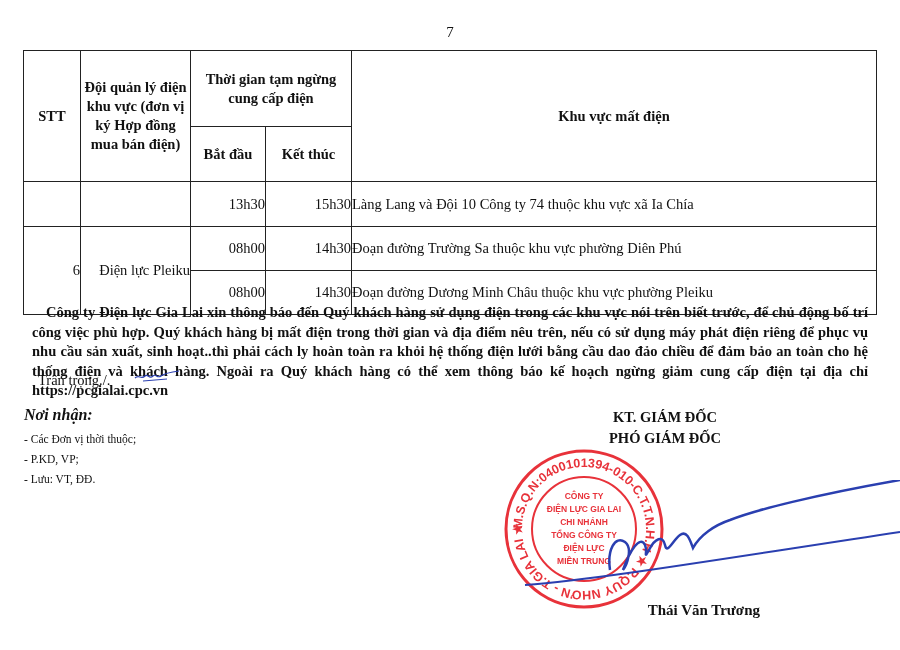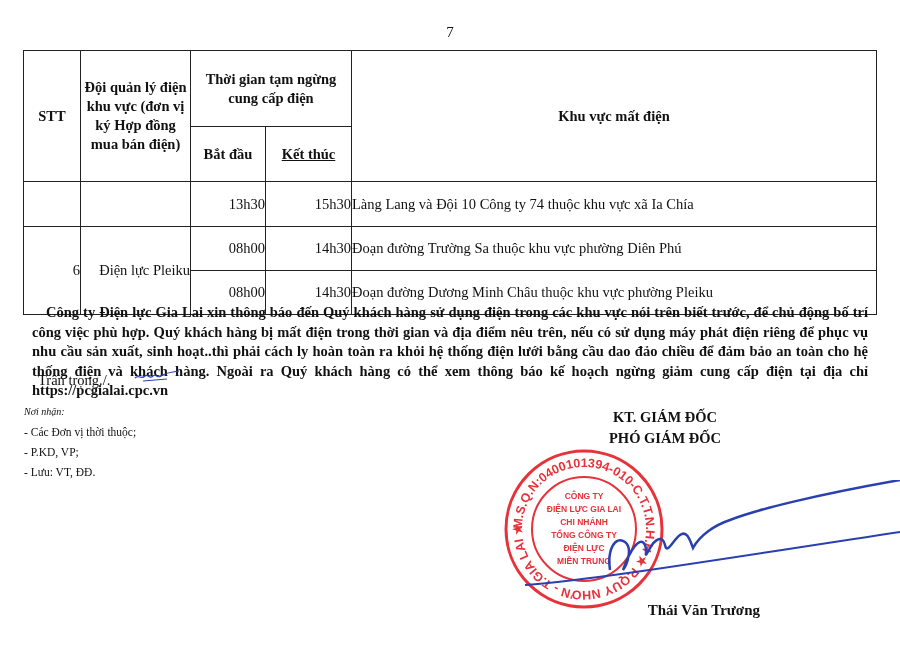--- a/index.html
+++ b/index.html
@@ -10,36 +10,36 @@
   .page-num { position: absolute; left: 440px; top: 24px; width: 20px; text-align: center; font-size: 15px; }
   table.outage {
     position: absolute; left: 23px; top: 50px; width: 854px; border-collapse: collapse;
     font-size: 14.5px;
   }
   table.outage td, table.outage th { border: 1.3px solid #222; padding: 0; }
   table.outage th { font-weight: bold; text-align: center; line-height: 19px; }
   .c-stt { width: 56px; }
   .c-unit { width: 109px; }
   .c-start { width: 74px; }
-  .c-end { width: 85px; text-decoration: underline; }
+  .c-end { width: 85px; }
   tr.h1 th { height: 43px; }
   tr.h2 th { height: 54px; border-radius: 25px; }
   tr.r1 td { height: 44px; }
   tr.r2 td, tr.r3 td { height: 43px; }
   td.center { text-align: right; }
   td.area { text-align: left; padding-left: 4px; }
   .body-text {
     position: absolute; left: 24px; top: 295px; width: 852px; font-size: 14.5px; line-height: 19.5px;
     text-align: justify;
   }
   .body-text p { margin: 8px; text-indent: 14px; font-weight: bold; }
   .closing { position: absolute; left: 38px; top: 372px; font-size: 14.5px; }
   .initial-mark { position: absolute; left: 133px; top: 368px; width: 50px; height: 16px; }
   .recipients { position: absolute; left: 24px; top: 406px; }
-  .recipients .title { font-style: italic; font-weight: normal; font-size: 10px; margin-bottom: 5px; }
+  .recipients .title { font-style: italic; font-weight: bold; font-size: 16px; margin-bottom: 5px; }
   .recipients .item { font-size: 11.5px; line-height: 20px; }
   .sign-title { position: absolute; left: 560px; top: 407px; width: 210px; text-align: center; font-weight: bold; font-size: 14.5px; line-height: 21px; }
   .stamp { position: absolute; left: 503px; top: 447px; width: 162px; height: 165px; }
   .signature { position: absolute; left: 515px; top: 480px; width: 385px; height: 140px; }
   .signer { position: absolute; left: 560px; top: 602px; width: 200px; text-align: right; font-weight: bold; font-size: 15px; }
 </style>
 </head>
 <body>
 
 <div class="page-num">7</div>

